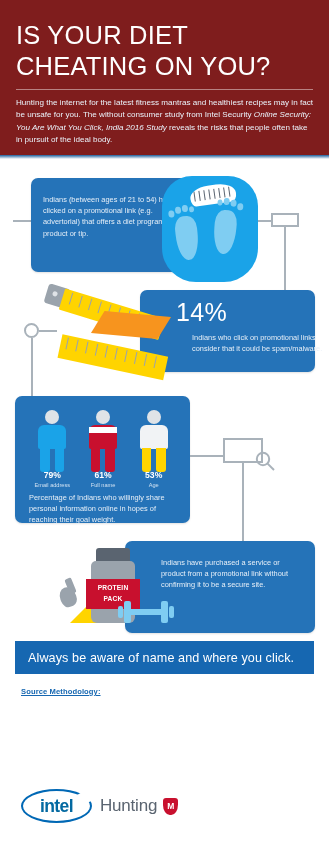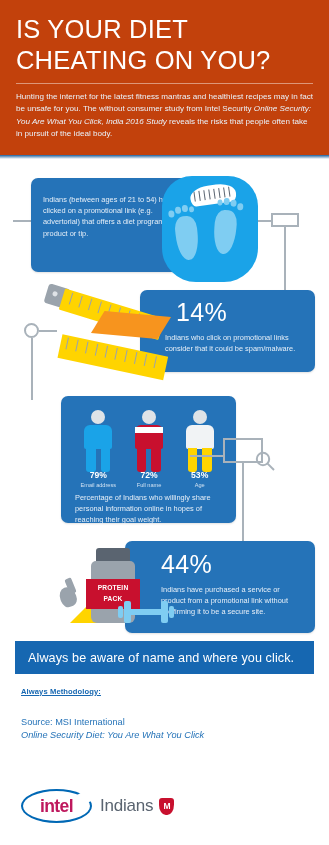--- a/index.html
+++ b/index.html
@@ -17,23 +17,23 @@
     background: #ffffff;
     overflow: hidden;
   }
 
   
   .header {
     position: absolute;
     left: 0; top: 0;
     width: 329px;
     height: 155px;
-    background: #c2410c;
+    background: #7f1d1d;
     box-sizing: border-box;
-    padding: 14px 16px 0 16px;
+    padding: 20px 16px 0 16px;
   }
   .header-title {
     color: #ffffff;
     font-size: 25.5px;
     line-height: 31px;
     font-weight: 300;
     letter-spacing: 0.2px;
     white-space: pre-line;
   }
   .header-rule {
@@ -93,21 +93,21 @@
     color: #e6eff8;
     font-size: 7.4px;
     line-height: 11.2px;
   }
 
   
   #card-71 { left: 31px; top: 178px; width: 170px; height: 94px; padding: 10px 12px; }
   
   #card-78 { left: 140px; top: 290px; width: 175px; height: 82px; padding: 9px 12px; }
   
-  #card-people { left: 15px; top: 396px; width: 175px; height: 127px; padding: 22px 10px; margin-left: 46px; }
+  #card-people { left: 15px; top: 396px; width: 175px; height: 127px; padding: 22px 10px; }
   
   #card-44 { left: 125px; top: 541px; width: 190px; height: 92px; padding: 10px 14px; }
 
   
   .scale-wrap { position: absolute; left: 152px; top: 172px; width: 112px; height: 116px; }
   .scale-body {
     position: absolute; left: 10px; top: 4px; width: 96px; height: 106px;
     background: #1aa3e8; border-radius: 30px 30px 34px 34px;
   }
   .scale-dial {
@@ -230,21 +230,21 @@
   .logo { position: absolute; left: 21px; top: 786px; width: 200px; height: 40px; display: flex; align-items: center; }
   .intel-oval {
     position: relative; width: 67px; height: 30px;
     border: 2.6px solid #0068b5; border-radius: 50%;
     display: flex; align-items: center; justify-content: center;
   }
   .intel-oval::after {
     content: ""; position: absolute; right: -2px; top: 1px;
     width: 16px; height: 12px; background: #ffffff; transform: rotate(-30deg);
   }
-  .intel-word { color: #be185d; font-size: 17.5px; font-weight: bold; letter-spacing: -0.6px; z-index: 2; }
+  .intel-word { color: #0369a1; font-size: 17.5px; font-weight: bold; letter-spacing: -0.6px; z-index: 2; }
   .sec-word { color: #5a6470; font-size: 17px; font-weight: 300; margin-left: 8px; letter-spacing: -0.2px; }
   .mcafee-shield {
     margin-left: 6px; width: 15px; height: 17px; background: #c8102e;
     border-radius: 3px 3px 45% 45% / 3px 3px 60% 60%;
     display: flex; align-items: center; justify-content: center;
   }
   .mcafee-shield span { color: #ffffff; font-size: 8.5px; font-weight: bold; line-height: 10px; }
 </style>
 </head>
 <body>
@@ -294,21 +294,21 @@
       <span class="toe" style="left:21px; top:-8px; width:6px; height:7px;"></span>
     </div>
   </div>
 
   <div class="node-circle" style="left:24px; top:323px;"></div>
   <div class="conn conn-h" style="left:39px; top:330px; width:18px;"></div>
   <div class="conn conn-v" style="left:31px; top:338px; height:62px;"></div>
 
   <div class="card" id="card-78">
     <div class="card-pct" style="margin-left:24px;">14%</div>
-    <div class="card-desc" style="margin-top:6px; margin-left:13px; width:136px;">Indians who click on promotional links consider that it could be spam/malware.</div>
+    <div class="card-desc" style="margin-top:6px; margin-left:40px; width:136px;">Indians who click on promotional links consider that it could be spam/malware.</div>
   </div>
 
   <div class="tape-wrap">
     <div class="tape-tip"></div>
     <div class="tape-strip" id="tape-top">
       <i style="left:8px;"></i>
         <i style="left:18px;"></i>
         <i style="left:28px;"></i>
         <i style="left:38px;"></i>
       <i style="left:48px;"></i>
@@ -360,41 +360,40 @@
             <span class="b" style="background:#ffd400;"></span>
         </div>
       </div>
     </div>
     <div class="stat-labels">
       <div class="stat-col">
         <div class="stat-pct">79%</div>
         <div class="stat-name">Email address</div>
       </div>
       <div class="stat-col">
-        <div class="stat-pct">72%</div>
+        <div class="stat-pct">61%</div>
         <div class="stat-name">Full name</div>
       </div>
       <div class="stat-col">
         <div class="stat-pct">53%</div>
         <div class="stat-name">Age</div>
       </div>
     </div>
     <div class="people-desc">Percentage of Indians who willingly share personal information online in hopes of reaching their goal weight.</div>
   </div>
 
   <div class="conn conn-h" style="left:190px; top:455px; width:34px;"></div>
   <div class="node-rect" style="left:223px; top:438px; width:40px; height:25px;"></div>
   <svg class="mag-icon" width="22" height="22" viewBox="0 0 22 22" style="position:absolute; left:254px; top:450px;">
     <circle cx="9" cy="9" r="6.2" fill="none" stroke="#a9b2ba" stroke-width="2"></circle>
     <line x1="13.6" y1="13.6" x2="20" y2="20" stroke="#a9b2ba" stroke-width="2"></line>
   </svg>
   <div class="conn conn-v" style="left:242px; top:463px; height:80px;"></div>
 
   <div class="card" id="card-44">
-    <div class="card-pct" style="margin-left:22px;">44%</div>
     <div class="card-desc" style="margin-top:6px; margin-left:22px; width:138px;">Indians have purchased a service or product from a promotional link without confirming it to be a secure site.</div>
   </div>
 
   <div class="protein-wrap">
     <div class="scoop-handle"></div>
     <div class="scoop-bowl"></div>
     <div class="powder"></div>
     <div class="jar-cap"></div>
     <div class="jar-body"></div>
     <div class="jar-label">
@@ -408,30 +407,26 @@
       <div class="db-plate r"></div>
       <div class="db-cap r"></div>
     </div>
   </div>
 
   <div class="banner">
     <span>Always be aware of name and where you click.</span>
   </div>
 
   <div class="footer">
-    <div class="meth-title">Always Methodology:</div>
-    <div class="source">
-      <div>Source: MSI International</div>
-      <div class="italic">Online Security Diet: You Are What You Click</div>
-    </div>
+    <div class="meth-title">Source Methodology:</div>
   </div>
 
   <div class="logo">
     <div class="intel-oval">
       <span class="intel-word">intel</span>
     </div>
-    <span class="sec-word">Indians</span>
+    <span class="sec-word">Hunting</span>
     <span class="mcafee-shield">
       <span>M</span>
     </span>
   </div>
 
 </div>
 
 </body></html>

